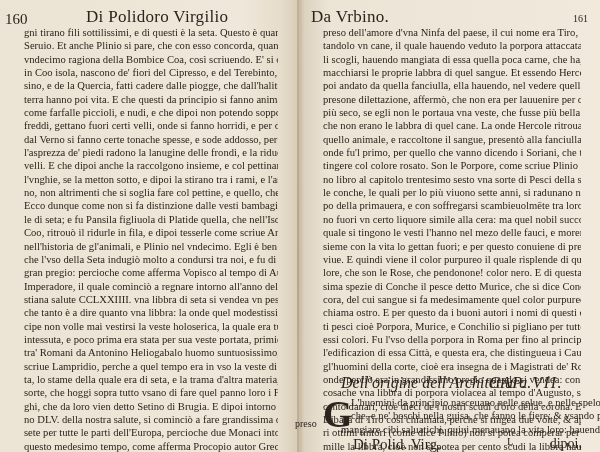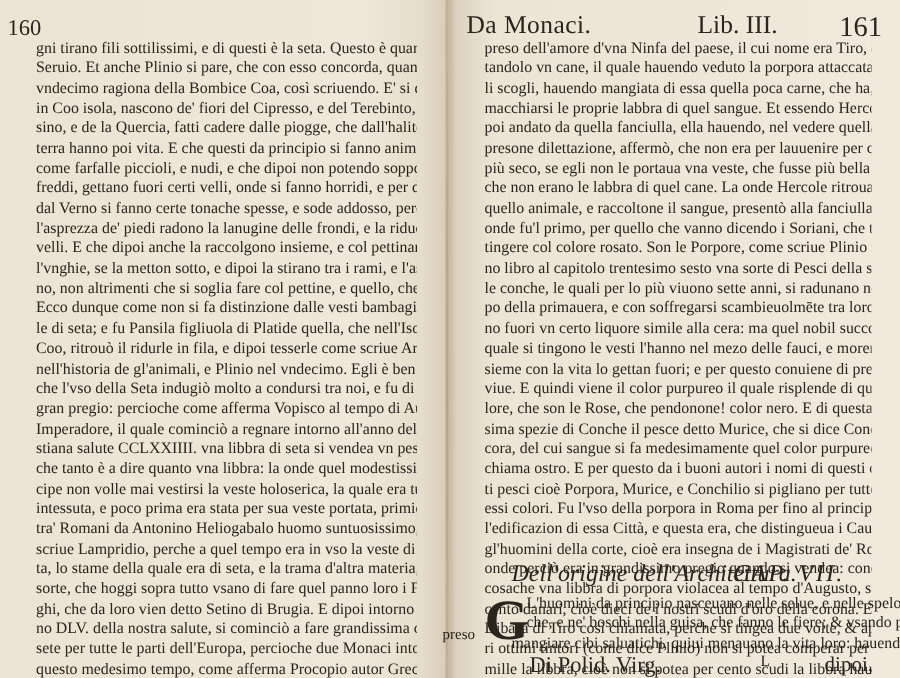--- a/index.html
+++ b/index.html
@@ -24,21 +24,21 @@
     opacity: 0.7;
   }
   .header {
     position: absolute; top: 6px; height: 22px; width: 100%;
     font-size: 17px; line-height: 22px;
   }
   .left .header .folio { position: absolute; left: 5px; font-size: 15px; top: 2px; }
   .left .header .running { position: absolute; left: 86px; letter-spacing: 0.3px; }
   .right .header .running { position: absolute; left: 4px; letter-spacing: 0.3px; }
   .right .header .book { position: absolute; left: 158px; }
-  .right .header .folio { position: absolute; right: 12px; font-size: 19px; top: 2px; }
+  .right .header .folio { position: absolute; right: 12px; font-size: 10px; top: 2px; }
   .text {
     position: absolute; top: 26px;
     font-size: 10.6px; line-height: 13.35px;
     text-align: justify;
   }
   .left .text { left: 24px; width: 254px; }
   .right .text { left: 16px; width: 258px; }
   .line { display: block; white-space: nowrap; overflow: hidden; text-align-last: justify; }
   .catchword { position: absolute; left: 254px; top: 383px; font-size: 10px; }
   .chapter {
@@ -60,20 +60,21 @@
 </style>
 </head>
 <body>
 
 <div class="spread">
   <div class="gutter-line"></div>
 
   <div class="page left">
     <div class="header">
       <span class="folio">160</span>
+      <span class="running">Di Polidoro Virgilio</span>
     </div>
     <div class="text" id="left-text">
         <span class="line">gni tirano fili sottilissimi, e di questi è la seta. Questo è quanto dice</span>
         <span class="line">Seruio. Et anche Plinio si pare, che con esso concorda, quando nel</span>
         <span class="line">vndecimo ragiona della Bombice Coa, così scriuendo. E' si dice, che</span>
         <span class="line">in Coo isola, nascono de' fiori del Cipresso, e del Terebinto, del Fras-</span>
         <span class="line">sino, e de la Quercia, fatti cadere dalle piogge, che dall'halito della</span>
         <span class="line">terra hanno poi vita. E che questi da principio si fanno animaletti</span>
         <span class="line">come farfalle piccioli, e nudi, e che dipoi non potendo sopportare i</span>
         <span class="line">freddi, gettano fuori certi velli, onde si fanno horridi, e per difendersi</span>
@@ -100,22 +101,21 @@
         <span class="line">ghi, che da loro vien detto Setino di Brugia. E dipoi intorno all'an-</span>
         <span class="line">no DLV. della nostra salute, si cominciò a fare grandissima copia di</span>
         <span class="line">sete per tutte le parti dell'Europa, percioche due Monaci intorno a</span>
         <span class="line">questo medesimo tempo, come afferma Procopio autor Greco, porta-</span>
       </div>
     <span class="catchword" style="top:418px; left:255px;padding-left:40px;">preso</span>
   </div>
 
   <div class="page right">
     <div class="header">
-      <span class="running">Da Monaci.</span>
-      <span class="book">Lib. III.</span>
+      <span class="running">Da Vrbino.</span>
       <span class="folio">161</span>
     </div>
     <div class="text" id="right-text">
         <span class="line">preso dell'amore d'vna Ninfa del paese, il cui nome era Tiro, e segui-</span>
         <span class="line">tandolo vn cane, il quale hauendo veduto la porpora attaccata su per</span>
         <span class="line">li scogli, hauendo mangiata di essa quella poca carne, che ha, venne a</span>
         <span class="line">macchiarsi le proprie labbra di quel sangue. Et essendo Hercole di-</span>
         <span class="line">poi andato da quella fanciulla, ella hauendo, nel vedere quella tintura</span>
         <span class="line">presone dilettazione, affermò, che non era per lauuenire per condursi</span>
         <span class="line">più seco, se egli non le portaua vna veste, che fusse più bella di colore,</span>

